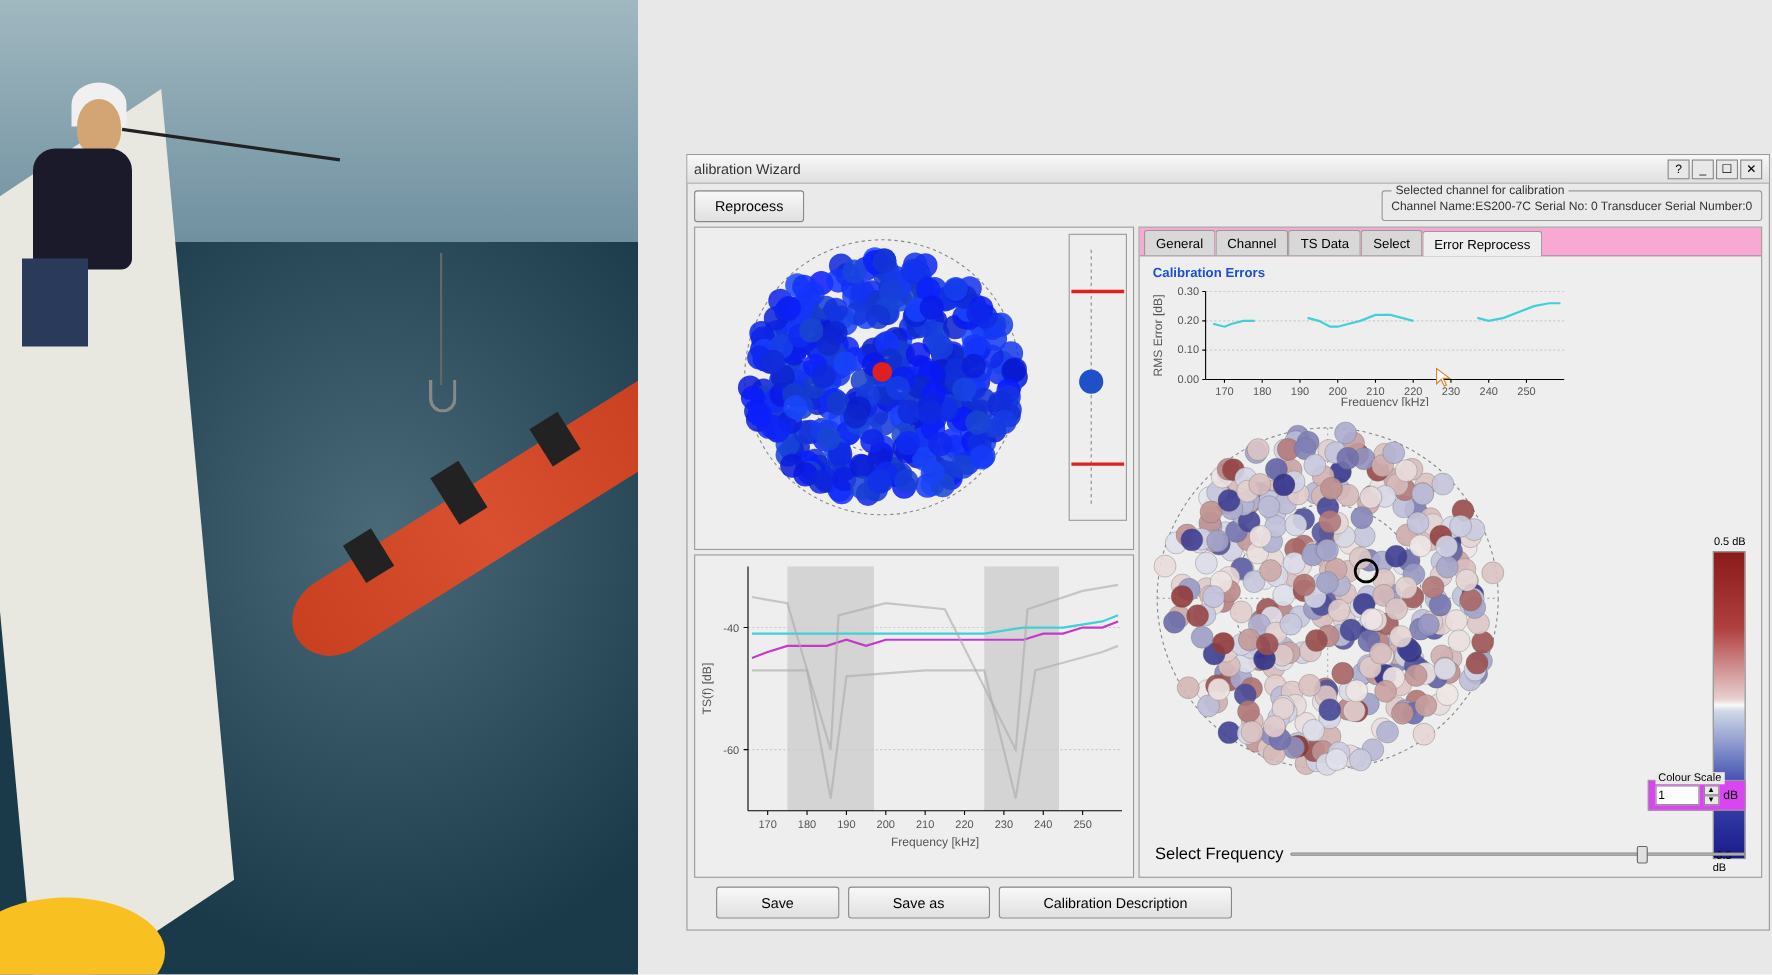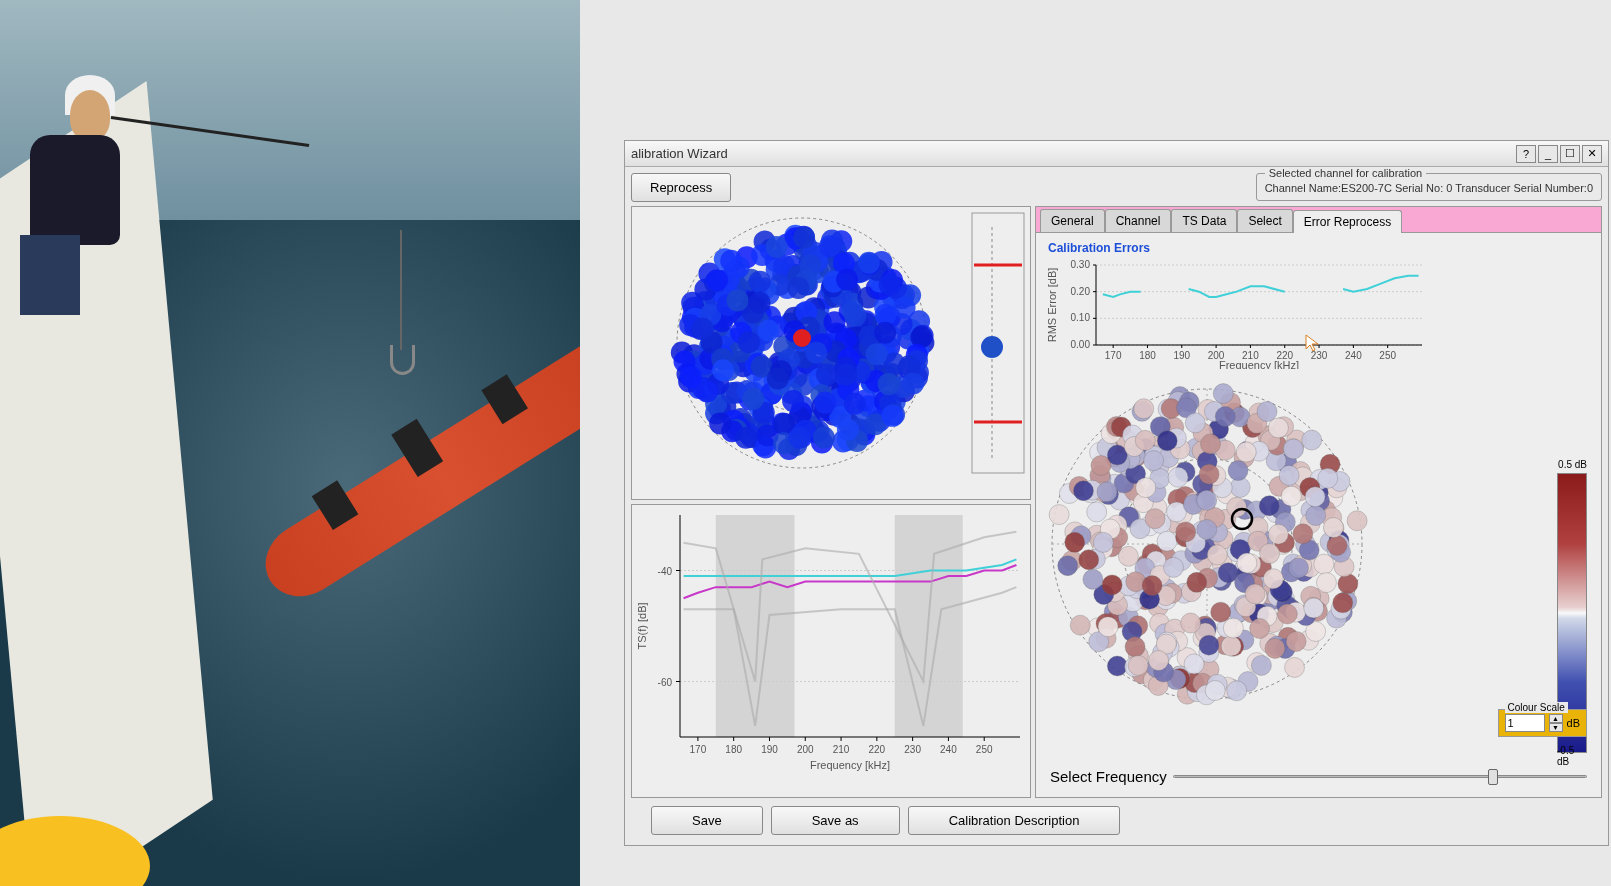--- a/index.html
+++ b/index.html
@@ -51,24 +51,24 @@
 .grid-line { stroke:#ccc; stroke-dasharray:2,2; stroke-width:1; }
 .axis { stroke:#000; stroke-width:1; }
 .footer-row { display:flex; gap:8px; padding:4px 20px; justify-content:flex-start; }
 .footer-row .btn { flex:0 0 auto; padding:6px 40px; }
 .bottom-right { margin-left:auto; display:flex; gap:6px; }
 .slider-row { display:flex; align-items:center; padding:2px 8px 6px 8px; gap:6px; }
 .slider-row label { font-size:15px; }
 .slider { flex:1; height:18px; position:relative; }
 .slider-track { position:absolute; top:8px; left:0; right:0; height:3px; background:#bbb; border:1px solid #888; border-radius:2px; }
 .slider-thumb { position:absolute; top:2px; width:10px; height:16px; background:#e0e0e0; border:1px solid #666; border-radius:2px; cursor:pointer; }
-.colorbar { position:absolute; right:8px; top:104px; width:30px; height:280px; }
+.colorbar { position:absolute; right:8px; top:132px; width:30px; height:280px; }
 .colorbar-grad { width:100%; height:100%; background:linear-gradient(to bottom, #8b1a1a 0%, #b04040 25%, #e8d0d0 48%, #f8f8f8 50%, #d0d8e8 52%, #4050b0 75%, #1a1a8b 100%); border:1px solid #888; }
 .colorbar-label { position:absolute; right:0; font-size:10px; }
-.colour-scale-box { position:absolute; right:8px; bottom:28px; border:1px solid #999; padding:4px 6px; font-size:11px; display:flex; align-items:center; gap:4px; background:#eab308; }
+.colour-scale-box { position:absolute; right:8px; bottom:28px; border:1px solid #999; padding:4px 6px; font-size:11px; display:flex; align-items:center; gap:4px; background:#d946ef; }
 .colour-scale-box .legend2 { position:absolute; top:-8px; left:6px; background:#eaeaea; padding:0 3px; font-size:10px; }
 .numinput { width:40px; height:18px; border:1px solid #888; background:#fff; font-size:11px; padding:0 2px; }
 .updown { display:flex; flex-direction:column; }
 .updown div { width:14px; height:9px; border:1px solid #888; background:#e8e8e8; font-size:7px; line-height:7px; text-align:center; cursor:pointer; }
 .cursor-arrow { position:absolute; width:16px; height:20px; pointer-events:none; z-index:100; }
 </style>
 </head>
 <body>
 
 <div class="container">

